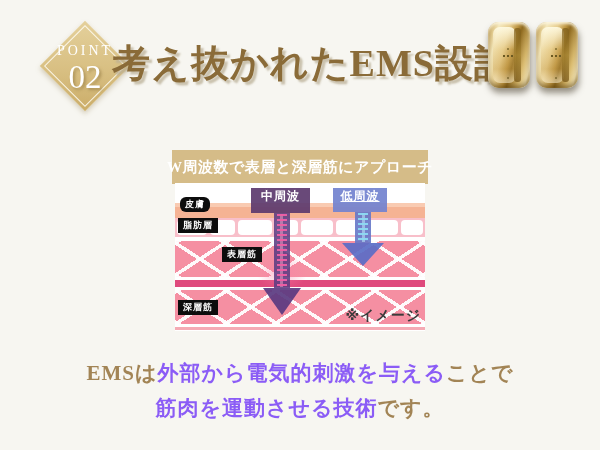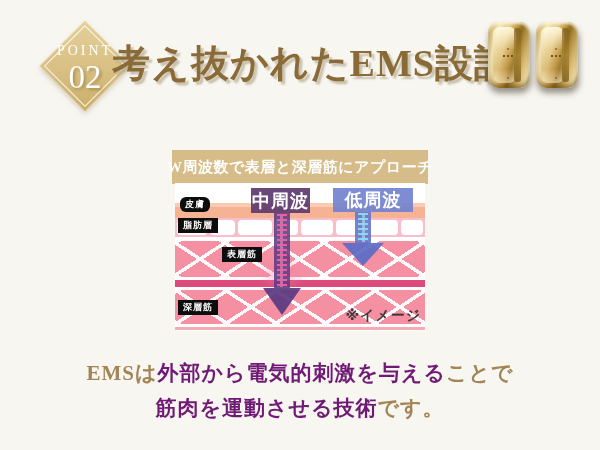--- a/index.html
+++ b/index.html
@@ -99,25 +99,25 @@
     position:absolute; background:#0d0d0d; color:#ffffff;
     font-size:9px; font-weight:bold; line-height:11px; padding:2px 5px;
     letter-spacing:1px; white-space:nowrap;
   }
   .tag-skin { left:5px; top:14px;border-radius:6px; }
   .tag-fat  { left:3px; top:35px;text-align:center; }
   .tag-surf { left:3px; top:64px;margin-left:44px; }
   .tag-deep { left:3px; top:117px;text-align:right; }
 
   .freq-box {
-    position:absolute; color:#ffffff; font-weight:bold; font-size:18px;
-    display:flex; align-items:flex-end; justify-content:center; letter-spacing:1px;
+    position:absolute; color:#ffffff; font-weight:bold; font-size:12px;
+    display:flex; align-items:flex-start; justify-content:center; letter-spacing:1px;
   }
   .freq-box-mid { left:76px; top:5px; width:59px; height:25px; background:rgba(92,57,110,.92); }
-  .freq-box-low { left:158px; top:5px; width:80px; height:24px; background:rgba(114,130,207,.92); }
+  .freq-box-low { left:158px; top:5px; width:54px; height:24px; background:rgba(114,130,207,.92);text-decoration:underline; }
 
   .shaft { position:absolute; overflow:hidden; }
   .shaft-mid { left:99px;  top:30px; width:16px; height:75px; background:rgba(93,60,130,.88); }
   .shaft-low { left:180px; top:29px; width:16px; height:31px; background:rgba(101,119,200,.9); }
   .bolt { position:absolute; top:1px; bottom:1px; left:3px; right:3px; }
   .bolt-mid { background:
       repeating-linear-gradient(180deg, rgba(240,95,165,.95) 0 2px, rgba(240,95,165,0) 2px 5px),
       linear-gradient(90deg, transparent 0 35%, rgba(255,160,200,.5) 35% 65%, transparent 65%); }
   .bolt-low { background:
       repeating-linear-gradient(180deg, rgba(140,218,243,.95) 0 2px, rgba(140,218,243,0) 2px 5px),
@@ -132,21 +132,21 @@
 
   .figure-note { position:absolute; right:4px; top:124px;
     font-size:14px; font-weight:bold; color:#3b3b3b; letter-spacing:1px; }
 
   
   .description {
     position:absolute; left:0; top:356px; width:600px; text-align:center;
     font-size:21px; font-weight:bold; line-height:35px; letter-spacing:1px;
   }
   .tone-gold { color:#a28455; }
-  .tone-red  { color:#701a75; }
+  .tone-red  { color:#8b5cf6; }
 </style>
 </head>
 <body>
 
 <div id="stage">
 
   <div class="diamond">
     <div class="diamond-inner"></div>
   </div>
   <div class="badge-text">

